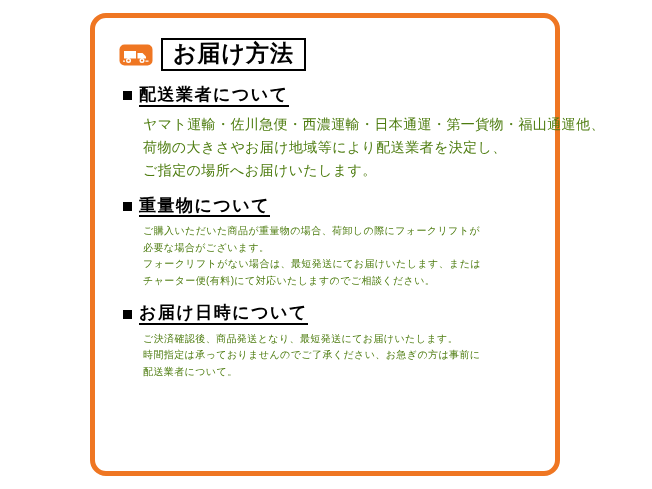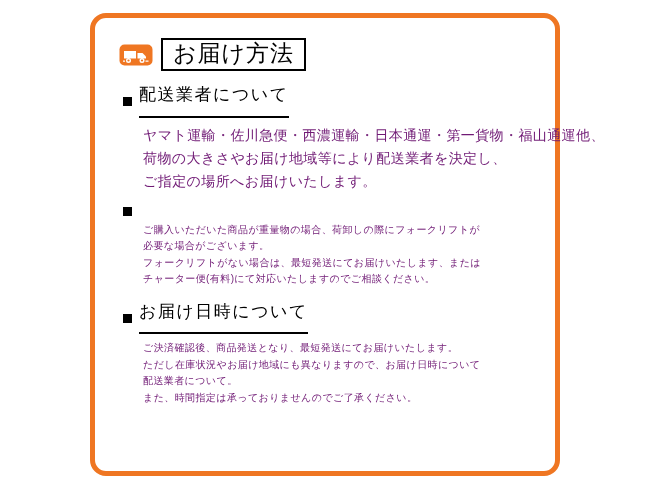--- a/index.html
+++ b/index.html
@@ -48,21 +48,21 @@
     display: block;
   }
   .title-box {
     border: 2px solid #000000;
     padding: 2px 10px 4px 10px;
     display: inline-block;
     line-height: 1;
   }
   .title-text {
     font-size: 23px;
-    font-weight: normal;
+    font-weight: bold;
     letter-spacing: 1px;
     color: #000000;
     white-space: nowrap;
   }
   
   .section {
     margin: 0 0 14px 0;
   }
   .section:last-child {
     margin-bottom: 12px;
@@ -74,34 +74,34 @@
   }
   .sq {
     width: 9px;
     height: 9px;
     background: #000000;
     margin-right: 7px;
     flex: 0 0 auto;
   }
   .section-title {
     font-size: 17px;
-    font-weight: normal;
+    font-weight: bold;
     letter-spacing: 1.5px;
     color: #000000;
     border-bottom: 2px solid #000000;
-    padding-bottom: 11px;
+    padding-bottom: 0;
     display: inline-block;
     line-height: 1.15;
   }
   .lines {
     margin: 0 0 0 26px;
   }
   .line {
     font-size: 14px;
-    color: #701a75;
+    color: #4d7c0f;
     line-height: 1.65;
     letter-spacing: 0.4px;
     white-space: nowrap;
   }
   .line.small {
     font-size: 10px;
   }
 </style>
 </head>
 <body>
@@ -135,37 +135,37 @@
         <div class="lines">
           <div class="line">ヤマト運輸・佐川急便・西濃運輸・日本通運・第一貨物・福山通運他、</div>
           <div class="line">荷物の大きさやお届け地域等により配送業者を決定し、</div>
           <div class="line">ご指定の場所へお届けいたします。</div>
         </div>
       </div>
 
       <div class="section">
         <div class="section-head">
           <span class="sq"></span>
+          <span class="section-title">重量物について</span>
         </div>
         <div class="lines">
           <div class="line small">ご購入いただいた商品が重量物の場合、荷卸しの際にフォークリフトが</div>
           <div class="line small">必要な場合がございます。</div>
           <div class="line small">フォークリフトがない場合は、最短発送にてお届けいたします、または</div>
           <div class="line small">チャーター便(有料)にて対応いたしますのでご相談ください。</div>
         </div>
       </div>
 
       <div class="section">
         <div class="section-head">
           <span class="sq"></span>
           <span class="section-title">お届け日時について</span>
         </div>
         <div class="lines">
           <div class="line small">ご決済確認後、商品発送となり、最短発送にてお届けいたします。</div>
-          <div class="line small">ただし在庫状況やお届け地域にも異なりますので、お届け日時について</div>
+          <div class="line small">時間指定は承っておりませんのでご了承ください、お急ぎの方は事前に</div>
           <div class="line small">配送業者について。</div>
-          <div class="line small">また、時間指定は承っておりませんのでご了承ください。</div>
         </div>
       </div>
 
     </div>
   </div>
 </div>
 
 </body></html>

